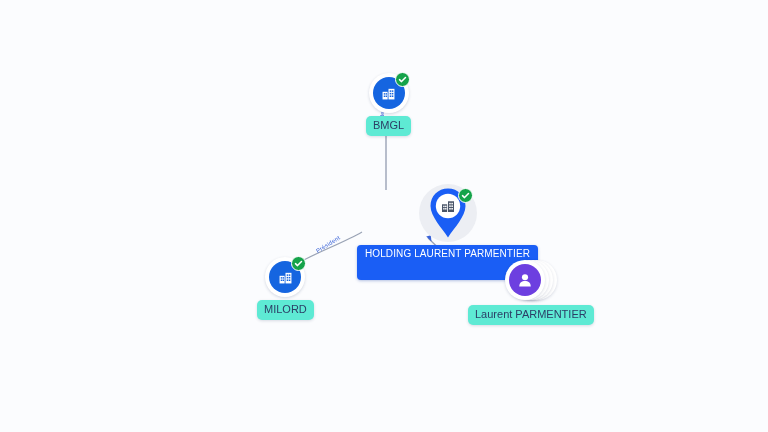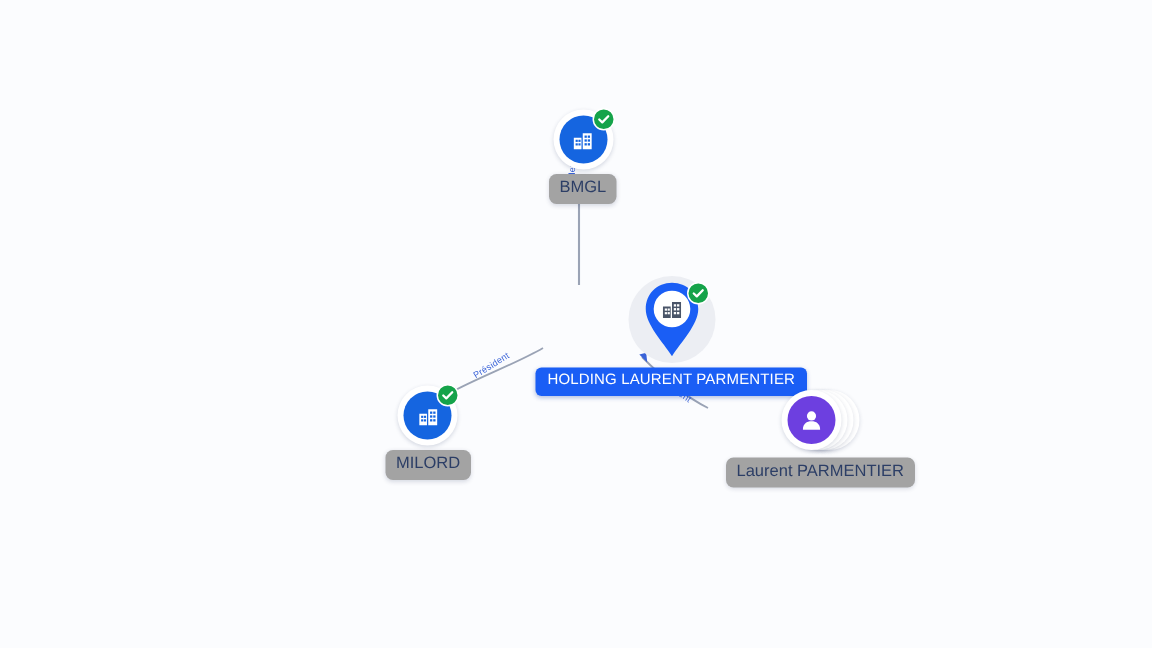--- a/index.html
+++ b/index.html
@@ -145,37 +145,37 @@
     background: #6d3fe0;
     display: flex;
     align-items: center;
     justify-content: center;
   }
   .person-node .avatar-disc svg { display: block; }
 
   
   .label-chip {
     margin-top: 3px;
-    background: #a3a3a3;
+    background: #5eead4;
     color: #2c3e66;
     font-size: 11px;
     line-height: 13px;
     padding: 3px 7px 4px 7px;
     border-radius: 5px;
     white-space: nowrap;
     box-shadow: 0 1px 3px rgba(30,45,90,0.16);
   }
 
   .label-chip.primary {
     background: #1a5ef5;
     color: #ffffff;
     font-size: 10px;
     line-height: 12px;
     letter-spacing: 0.1px;
-    padding: 3px 8px 4px 8px;
+    padding: 3px 8px 20px 8px;
     border-radius: 4px;
     box-shadow: 0 1px 3px rgba(20,60,160,0.3);
   }
 
   
   .edge-label {
     position: absolute;
     color: #3a63d8;
     font-size: 6px;
     line-height: 7px;
@@ -318,21 +318,21 @@
       </div>
       <div class="badge-check">
         <svg width="9" height="9" viewBox="0 0 12 12">
           <path d="M2 6.2 L4.7 8.8 L10 3.3" stroke="#ffffff" stroke-width="2" fill="none" stroke-linecap="round" stroke-linejoin="round"></path>
         </svg>
       </div>
     </div>
     <div class="label-chip">MILORD</div>
   </div>
 
-  <div class="node person-node" style="left:468px; top:258px;margin-left:16px;">
+  <div class="node person-node" style="left:468px; top:258px;">
     <div class="avatar-wrap">
       <div class="stack-card c3"></div>
       <div class="stack-card c2"></div>
       <div class="stack-card c1"></div>
       <div class="avatar-ring"></div>
       <div class="avatar-disc">
         <span>
           <svg width="18" height="18" viewBox="0 0 20 20">
             <circle cx="10" cy="7" r="3.4" fill="#ffffff"></circle>
             <path d="M3.6 17.2 C3.6 12.9 6.5 11 10 11 C13.5 11 16.4 12.9 16.4 17.2 Z" fill="#ffffff"></path>

